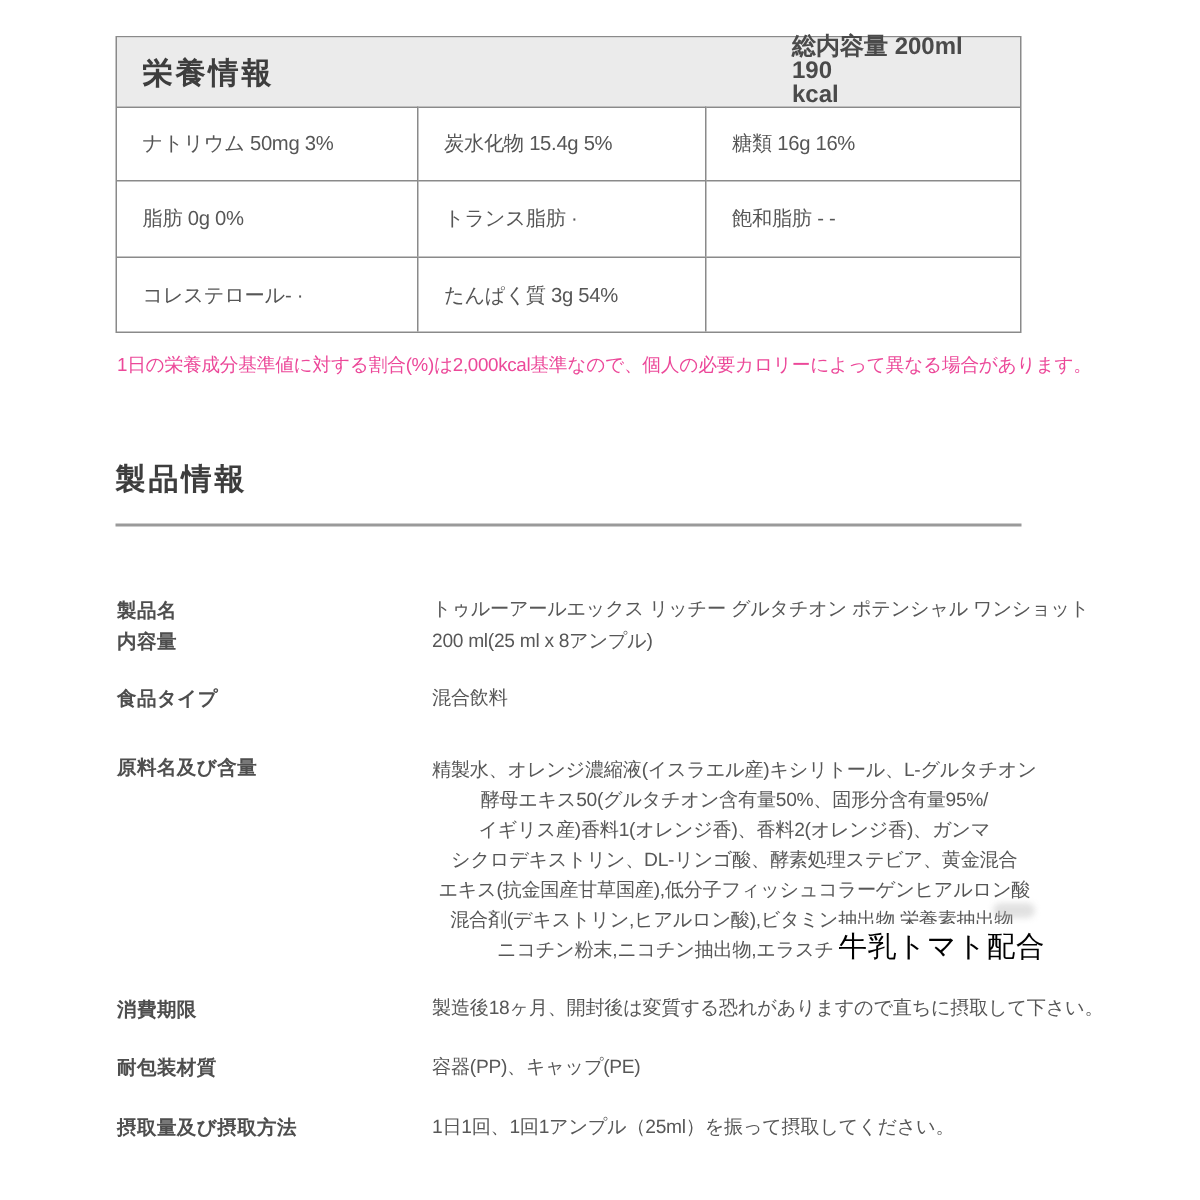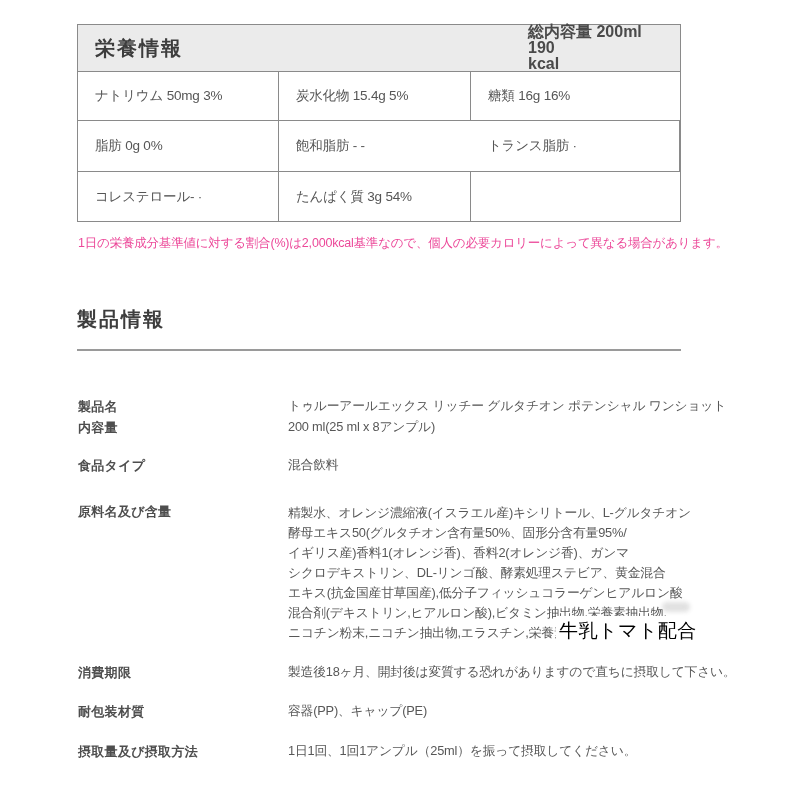--- a/index.html
+++ b/index.html
@@ -21,21 +21,21 @@
   .nutri-note { position:absolute; left:78px; top:235px; width:700px; font-size:12.5px;
                 color:#ec4899; letter-spacing:-0.2px; white-space:nowrap; }
 
   
   .prod-title { position:absolute; left:77px; top:306px; font-size:20px; font-weight:700;
                 color:#3d3d3d; letter-spacing:2px; }
   .prod-line { position:absolute; left:77px; top:349px; width:604px; height:2px; background:#9a9a9a; }
 
   .prow { position:absolute; left:78px; width:700px; display:flex; align-items:flex-start; }
   .plabel { width:210px; flex:0 0 210px; font-size:13px; font-weight:700; color:#4e4e4e; letter-spacing:0.3px; }
-  .pvalue { font-size:12.8px; color:#575757; letter-spacing:-0.2px; white-space:nowrap; }
+  .pvalue { font-size:12.8px; color:#575757; letter-spacing:-0.2px; white-space:nowrap;text-align:center; }
   .pvalue.preline { white-space:pre-line; line-height:20px; }
 
   .prow1 { top:381px;margin-top:17px; } .prow2 { top:419px; } .prow3 { top:457px; }
   .prow4 { top:503px; } .prow5 { top:664px; } .prow6 { top:703px; } .prow7 { top:743px; }
 
   
   .smudge { position:absolute; left:662px; top:602px; width:28px; height:10px; background:#bdbdbd;
             opacity:0.45; border-radius:5px; filter:blur(2px); }
   .caption { position:absolute; left:556px; top:616px; height:30px; background:#ffffff;
              display:flex; align-items:center; padding:0 6px 0 3px; font-size:19px;
@@ -50,22 +50,22 @@
     <div class="nutri-header">
       <div class="nutri-title">栄養情報</div>
       <div class="nutri-total">総内容量 200ml 190
 kcal</div>
     </div>
     <div class="nutri-grid">
       <div class="nutri-cell cdiv">ナトリウム 50mg 3%</div>
       <div class="nutri-cell cdiv">炭水化物 15.4g 5%</div>
       <div class="nutri-cell">糖類 16g 16%</div>
       <div class="nutri-cell cdiv">脂肪 0g 0%</div>
+      <div class="nutri-cell cdiv">トランス脂肪 ·</div>
       <div class="nutri-cell">飽和脂肪 - -</div>
-      <div class="nutri-cell cdiv">トランス脂肪 ·</div>
       <div class="nutri-cell cdiv">コレステロール- ·</div>
       <div class="nutri-cell cdiv">たんぱく質 3g 54%</div>
       <div class="nutri-cell"></div>
     </div>
   </div>
 
   <div class="nutri-note">1日の栄養成分基準値に対する割合(%)は2,000kcal基準なので、個人の必要カロリーによって異なる場合があります。</div>
 
   <div class="prod-title">製品情報</div>
   <div class="prod-line"></div>

